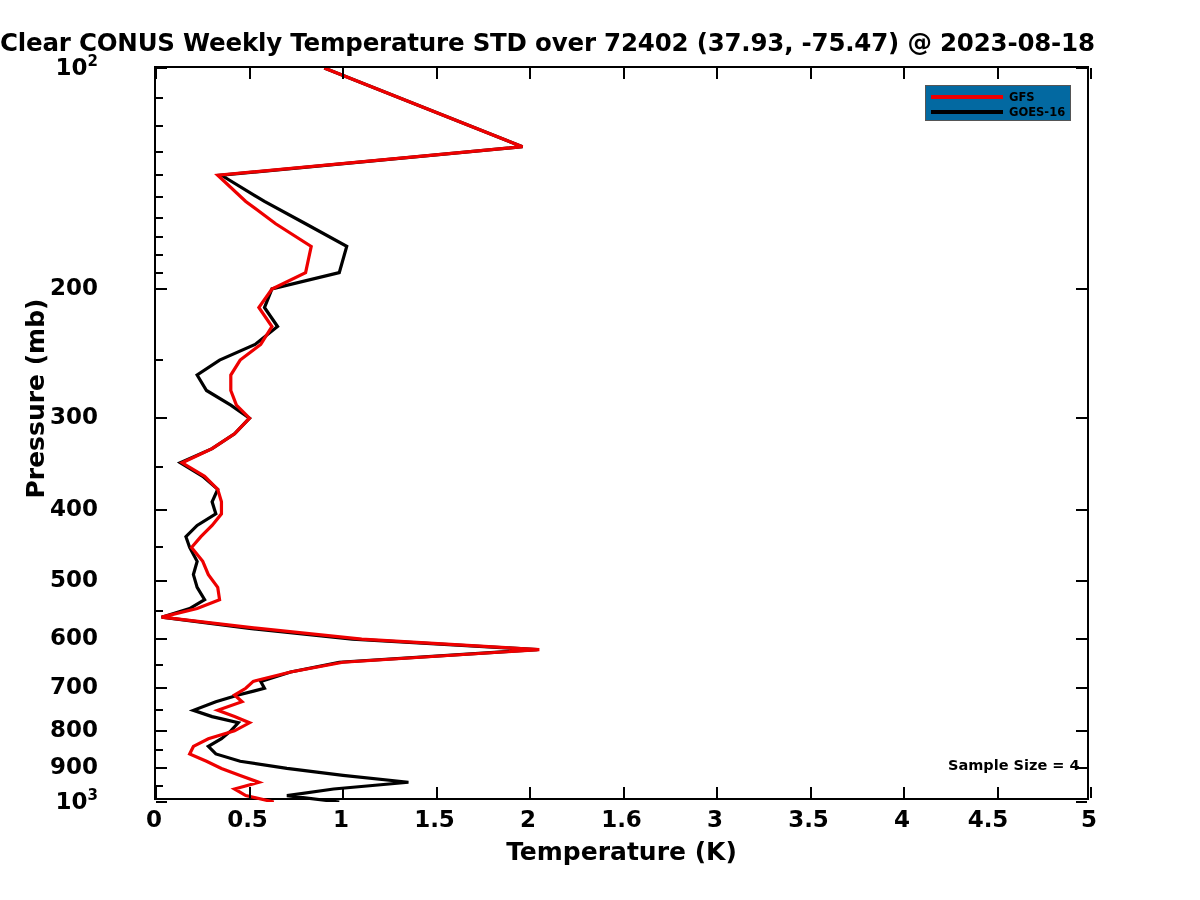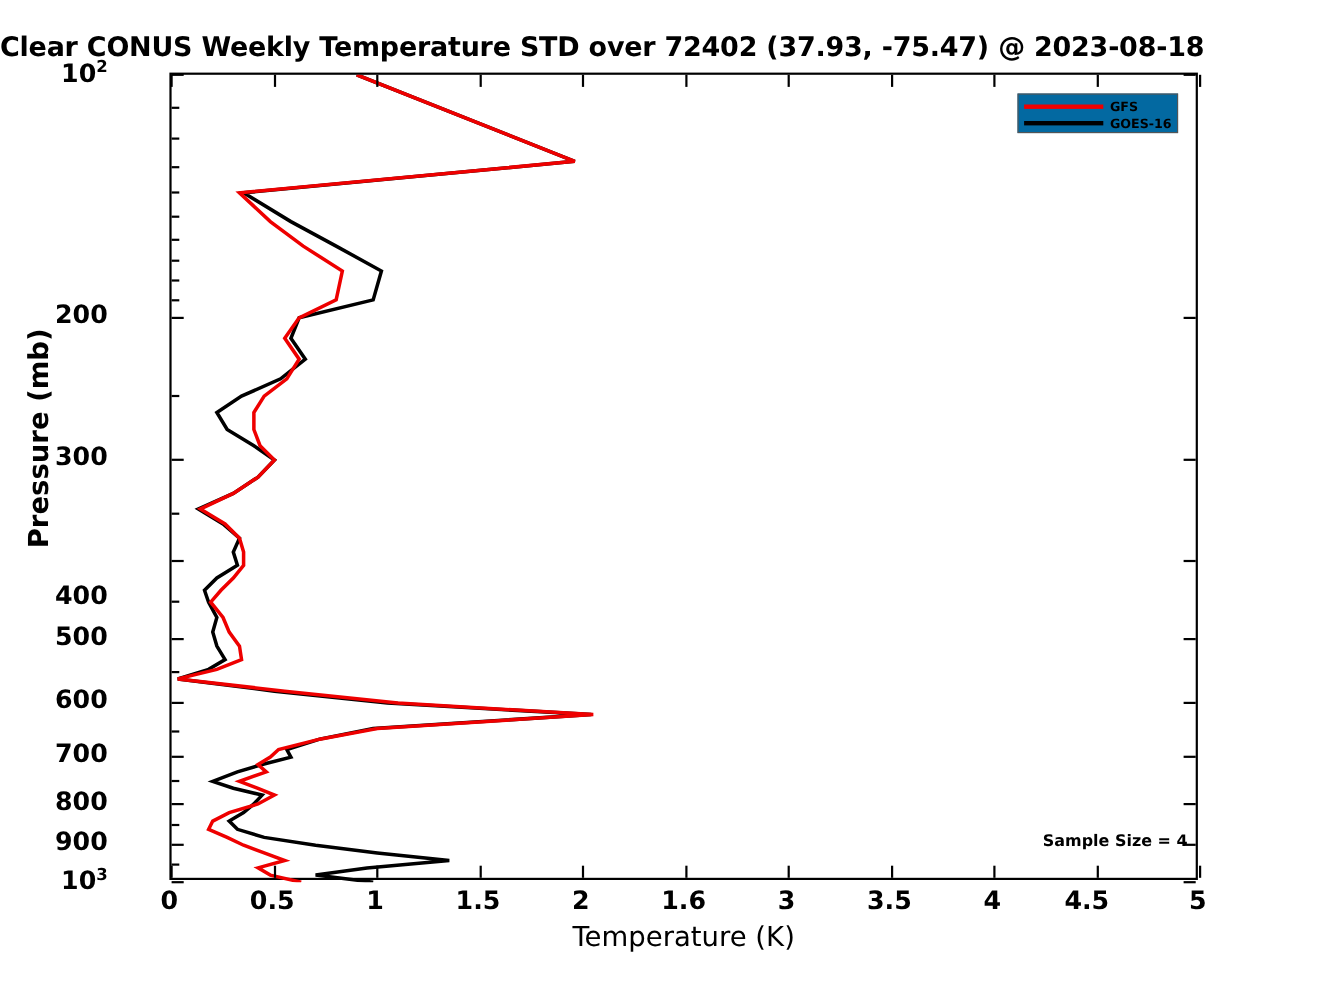--- a/index.html
+++ b/index.html
@@ -89,21 +89,21 @@
     white-space:nowrap;
   }
   .ylabel-t sup{font-size:15px;vertical-align:super;}
 
   #x-axis-title{
     position:absolute;
     left:154px;width:935px;
     top:837px;
     text-align:center;
     font-family:"DejaVu Sans", sans-serif;
-    font-weight:normal;
+    font-weight:bold;
     font-size:25px;
     color:#000;
   }
   #y-axis-title{
     position:absolute;
     left:-180px;top:384px;
     width:430px;
     text-align:center;
     transform:rotate(-90deg);
     font-family:"DejaVu Sans", sans-serif;
@@ -237,21 +237,21 @@
       <div class="xlabel" style="left: 715px;">3</div>
       <div class="xlabel" style="left: 808.5px;">3.5</div>
       <div class="xlabel" style="left: 902px;">4</div>
       <div class="xlabel" style="left: 968px; margin-left: 20px;">4.5</div>
       <div class="xlabel" style="left: 1089px;">5</div>
     </div>
   <div id="labels-y">
       <div class="ylabel-t" style="top: 66px;">10<sup>2</sup></div>
       <div class="ylabel-t" style="top: 286.956px;">200</div>
       <div class="ylabel-t" style="top: 416.207px;">300</div>
-      <div class="ylabel-t" style="top: 507.912px; margin-top: 34px;">400</div>
+      <div class="ylabel-t" style="top: 507.912px;">400</div>
       <div class="ylabel-t" style="top: 579.044px;">500</div>
       <div class="ylabel-t" style="top: 637.163px;">600</div>
       <div class="ylabel-t" style="top: 686.302px;">700</div>
       <div class="ylabel-t" style="top: 728.868px;">800</div>
       <div class="ylabel-t" style="top: 766.414px;">900</div>
       <div class="ylabel-t" style="top: 800px;">10<sup>3</sup></div>
     </div>
 
   <div id="x-axis-title">Temperature (K)</div>
   <div id="y-axis-title">Pressure (mb)</div>

